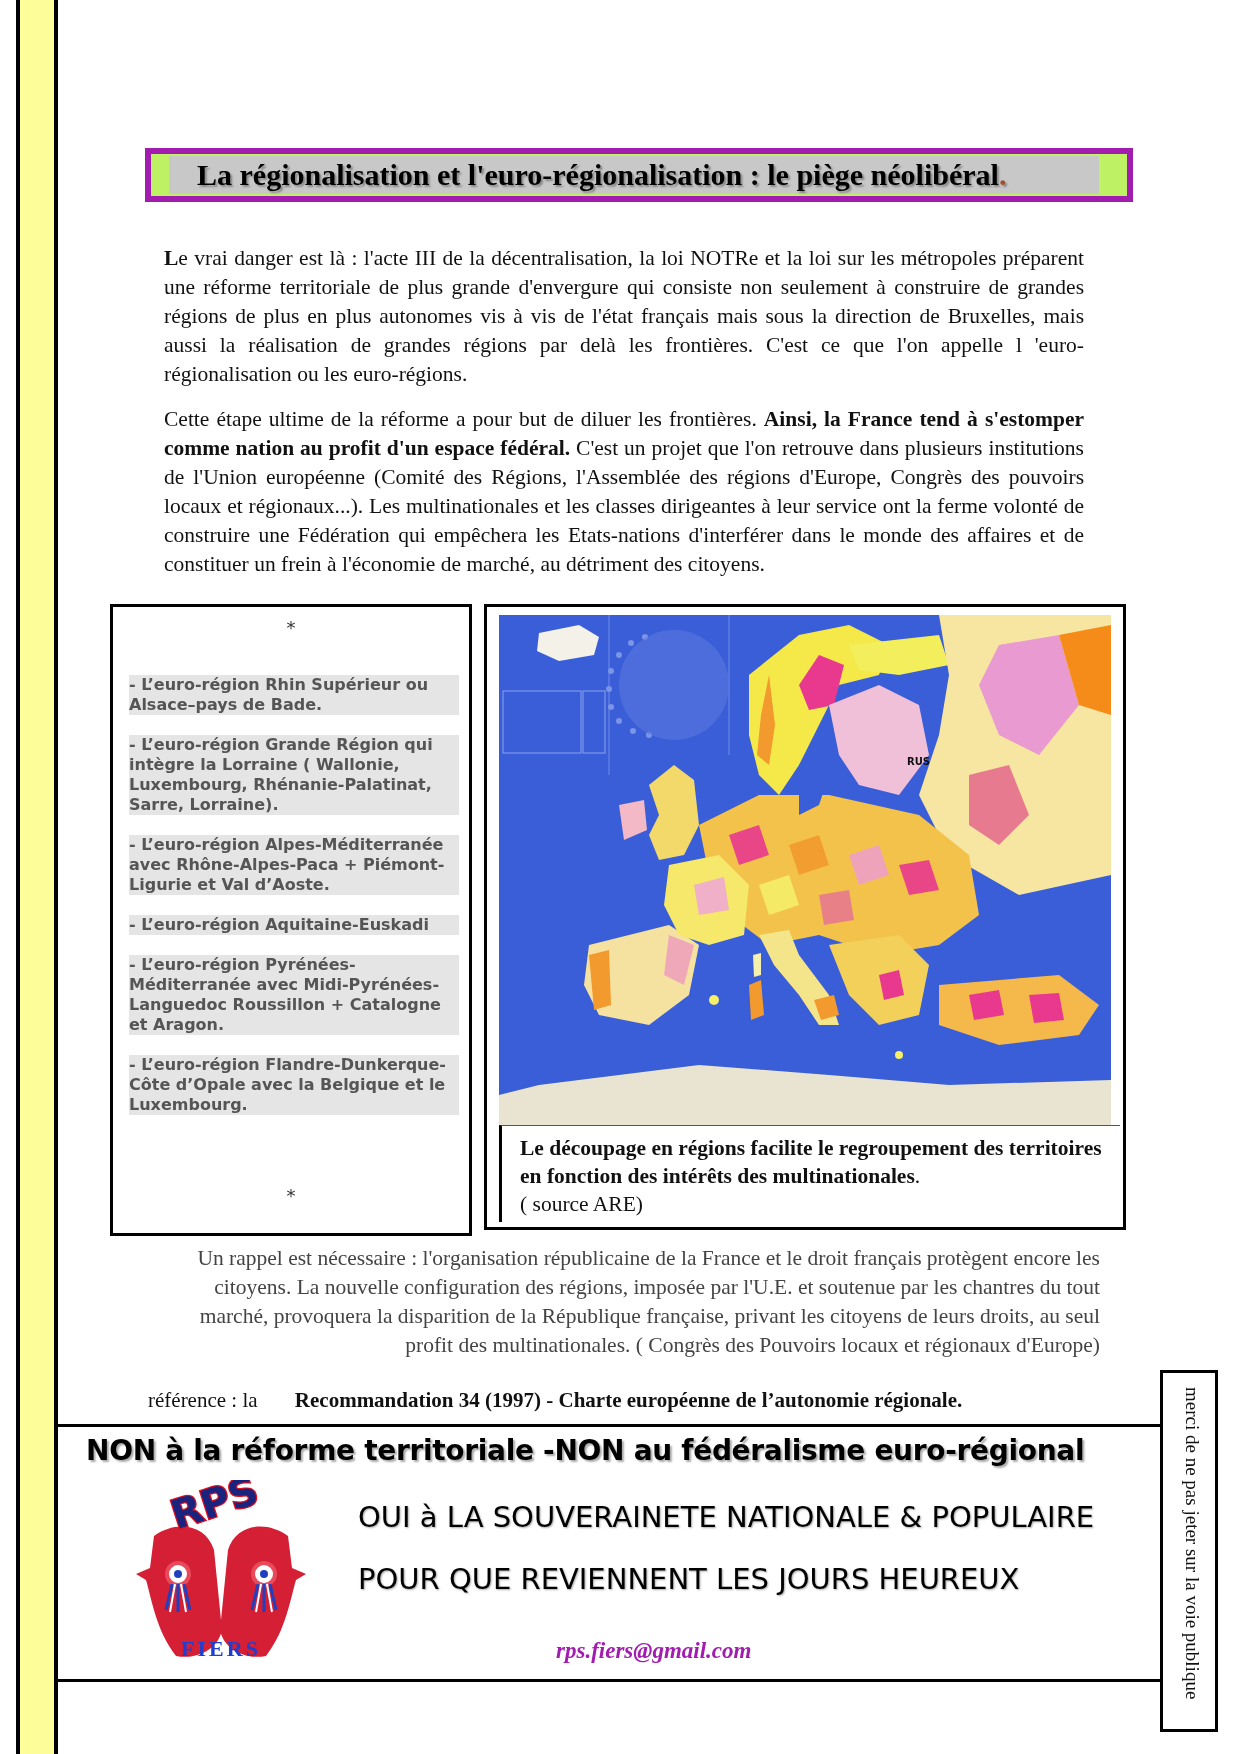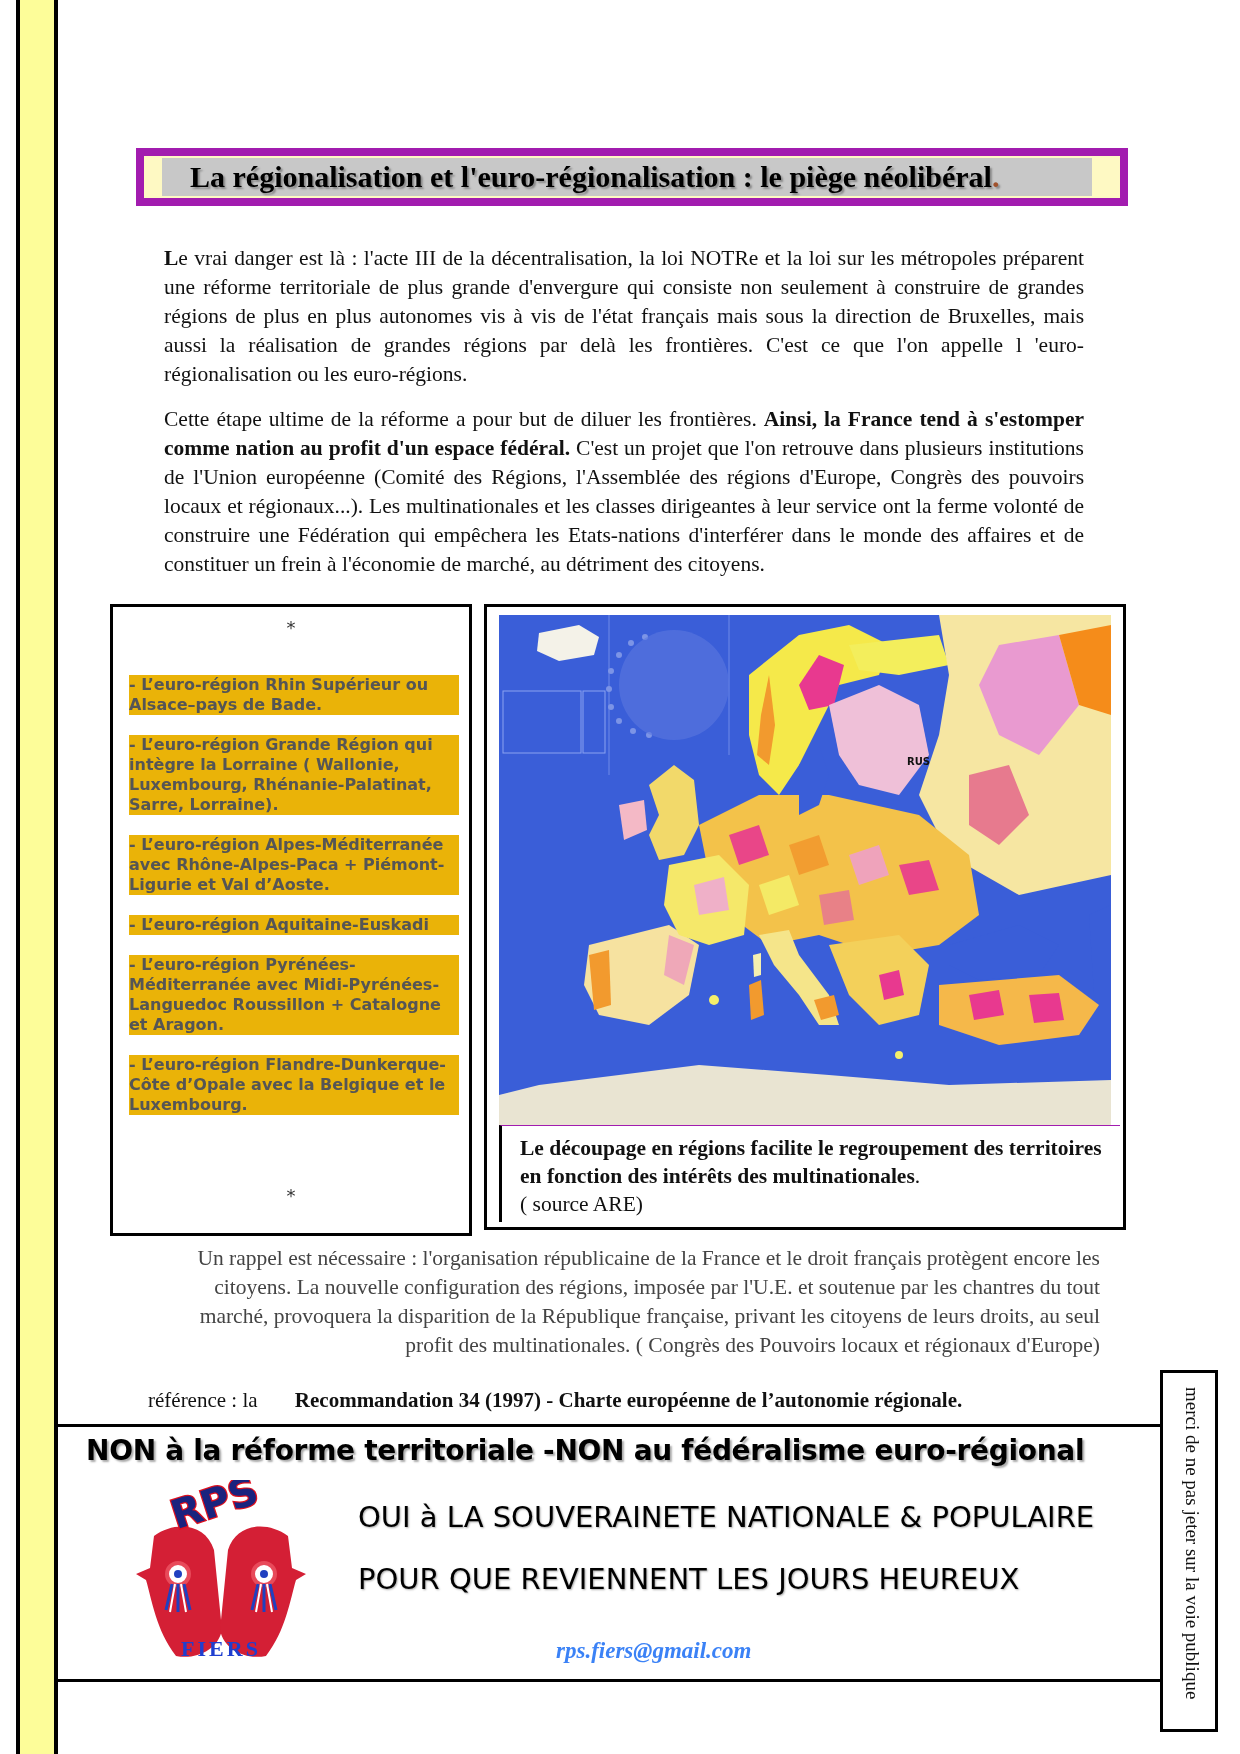--- a/index.html
+++ b/index.html
@@ -1,42 +1,42 @@
 <!DOCTYPE html>
 <html><head>
 <meta charset="utf-8">
 <style>
   html, body { margin:0; padding:0; background:#ffffff; }
   body { width:1240px; height:1754px; position:relative; overflow:hidden; font-family:"Liberation Serif", serif; color:#111; }
   .yellow-strip { position:absolute; left:16px; top:0; width:34px; height:1754px; background:#fdfd99; border-left:4px solid #000; border-right:4px solid #000; }
-  .title-box { position:absolute; left:136px; top:148px; width:976px; height:42px; border:8px solid #a21caf; background:#fef9c3; }
+  .title-box { position:absolute; left:145px; top:148px; width:976px; height:42px; border:6px solid #a21caf; background:#bef264; }
   .title-inner { position:absolute; left:18px; top:2px; right:28px; bottom:2px; background:#c8c8c8; }
   .title-text { position:absolute; left:46px; top:4px; font-family:"Liberation Serif", serif; font-weight:bold; font-size:30px; color:#000; white-space:nowrap; text-shadow:2px 2px 2px #888; }
   .title-dot { color:#a0522d; }
   .body-text { position:absolute; left:148px; width:952px; font-size:21.5px; line-height:29px; text-align:justify; color:#111; }
   .body-text p { margin:16px; }
   .body-text b { font-weight:bold; }
   .lead-L { font-weight:bold; }
   .left-box { position:absolute; left:110px; top:604px; width:356px; height:626px; border:3px solid #000; background:#fff; }
   .asterisk { position:absolute; width:100%; text-align:center; font-family:"DejaVu Sans", sans-serif; font-size:18px; color:#333; }
   .region-list { position:absolute; left:16px; top:68px; width:330px; font-family:"DejaVu Sans", sans-serif; font-weight:bold; font-size:16px; line-height:20px; color:#555; }
-  .region-item { margin:0 0 20px 0; background:#eab308; }
+  .region-item { margin:0 0 20px 0; background:#e5e5e5; }
   .map-box { position:absolute; left:484px; top:604px; width:636px; height:620px; border:3px solid #000; background:#fff; }
   .map-image { position:absolute; left:12px; top:8px; width:612px; height:512px; overflow:hidden; background:#3a5ed8; }
   .map-caption { position:absolute; left:12px; top:518px; width:618px; height:96px; border-top:1px solid #a21caf; border-left:3px solid #000; background:#fff; }
   .map-caption .cap-bold { position:absolute; left:18px; top:8px; width:590px; font-weight:bold; font-size:21.5px; line-height:28px; }
   .map-caption .cap-src { font-weight:normal; }
   .recall { position:absolute; left:148px; top:1244px; width:952px; font-size:21.5px; line-height:29px; color:#444; text-align:right; }
   .reference { position:absolute; left:148px; top:1388px; font-size:21px; color:#111; white-space:nowrap; }
   .reference b { font-weight:bold;margin-left:32px; }
   .footer-line-top { position:absolute; left:54px; top:1424px; width:1106px; height:0; border-top:3px solid #000; }
   .footer-line-bottom { position:absolute; left:54px; top:1679px; width:1106px; height:0; border-top:3px solid #000; }
   .non-headline { position:absolute; left:86px; top:1434px; font-family:"DejaVu Sans", sans-serif; font-weight:bold; font-size:28px; color:#000; white-space:nowrap; text-shadow:2px 2px 2px #aaa; letter-spacing:-0.3px; }
   .oui-line { position:absolute; left:358px; font-family:"DejaVu Sans", sans-serif; font-weight:normal; font-size:29px; color:#000; white-space:nowrap; text-shadow:1px 1px 2px #aaa; }
-  .email { position:absolute; left:556px; top:1638px; font-family:"Liberation Serif", serif; font-style:italic; font-weight:bold; font-size:23px; color:#3b82f6;text-align:right; }
+  .email { position:absolute; left:556px; top:1638px; font-family:"Liberation Serif", serif; font-style:italic; font-weight:bold; font-size:23px; color:#a21caf;text-align:right; }
   .logo { position:absolute; left:126px; top:1480px; width:190px; height:186px; }
   .vertical-box { position:absolute; left:1160px; top:1370px; width:52px; height:356px; border:3px solid #000; background:#fff; }
   .vertical-text { position:absolute; left:50%; top:14px; transform-origin:0 0; transform:translateX(14px) rotate(90deg); font-family:"Liberation Serif", serif; font-size:19px; color:#111; white-space:nowrap; }
 </style>
 </head>
 <body>
 
 <div class="yellow-strip"></div>
 
 <div class="title-box">

